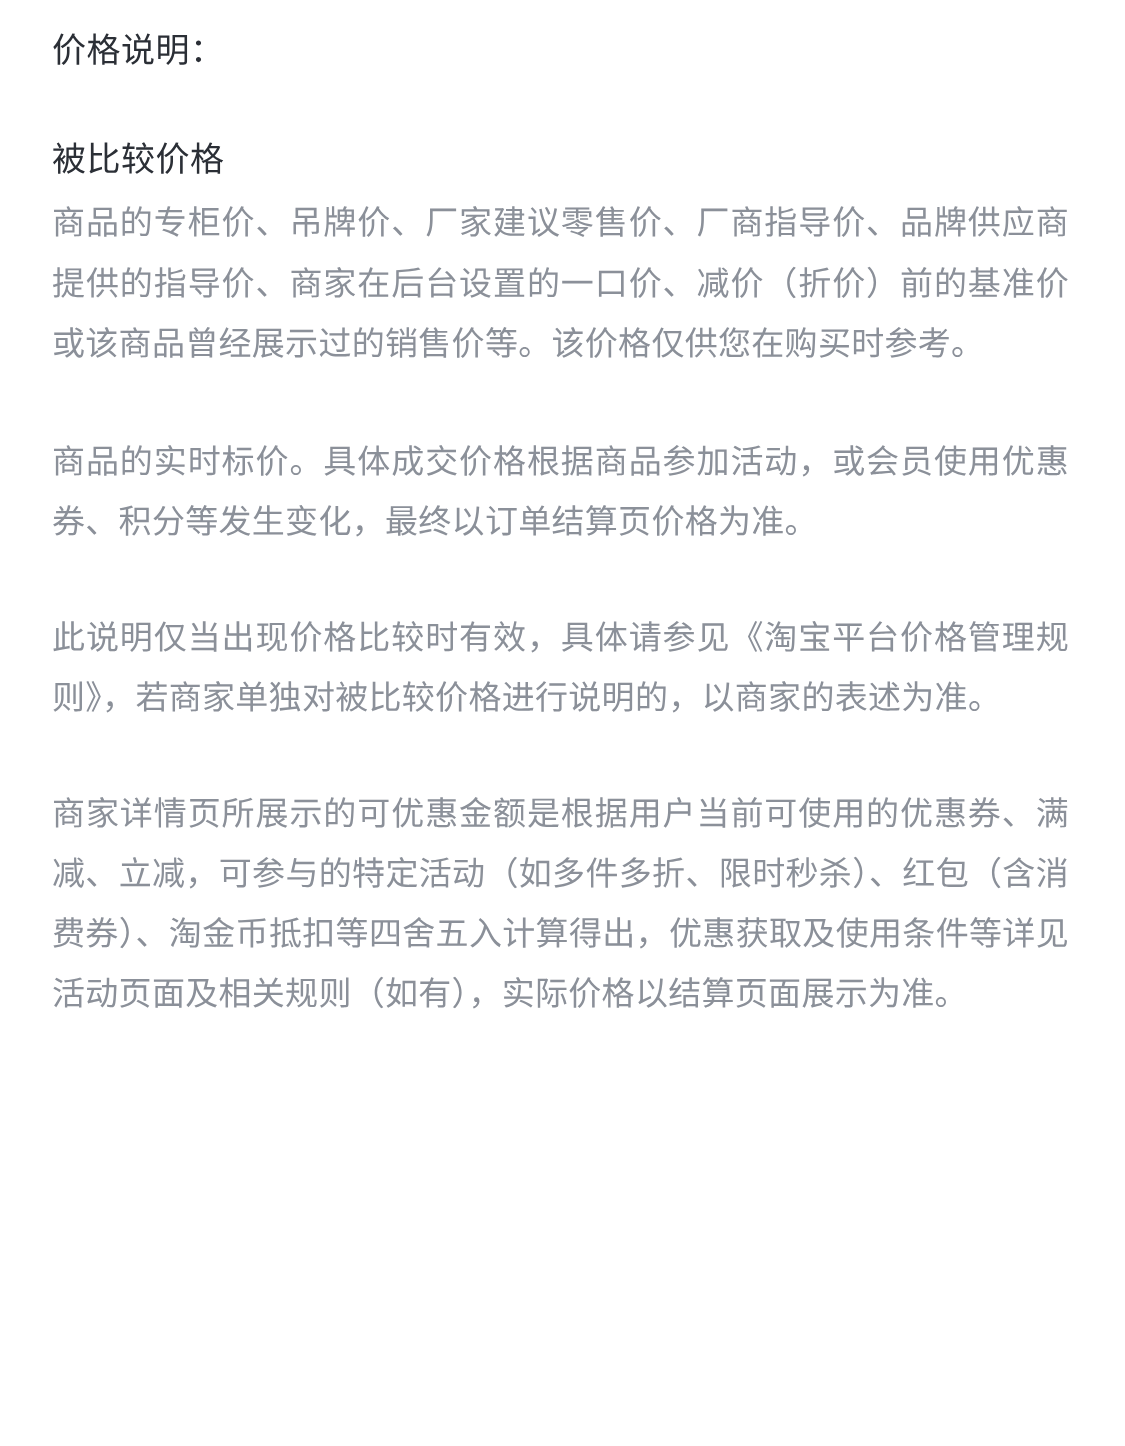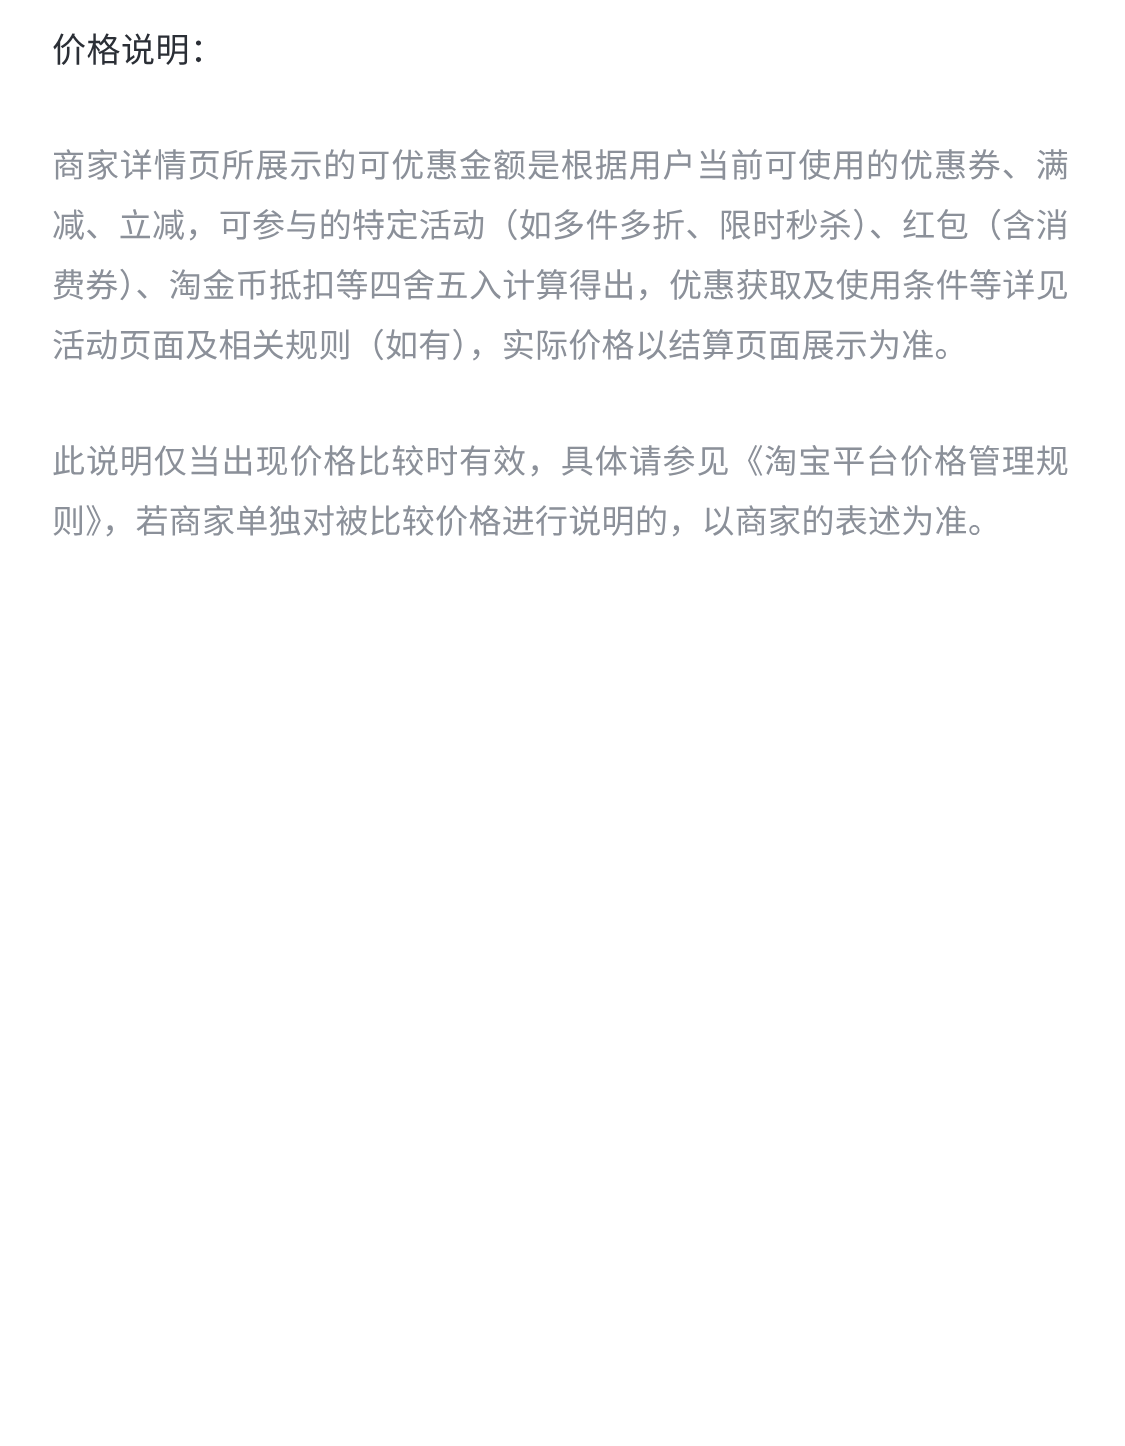--- a/index.html
+++ b/index.html
@@ -59,19 +59,24 @@
     margin-bottom: 0;
   }
 </style>
 </head>
 <body>
 
 <div class="page">
 
   <h1 class="doc-title">价格说明：</h1>
 
+  <section class="section">
+    <h2 class="section-heading">被比较价格</h2>
+    <p class="body-text para-block">商品的专柜价、吊牌价、厂家建议零售价、厂商指导价、品牌供应商提供的指导价、商家在后台设置的一口价、减价（折价）前的基准价或该商品曾经展示过的销售价等。该价格仅供您在购买时参考。</p>
+  </section>
 
   <section class="section">
+    <p class="body-text para-block">商品的实时标价。具体成交价格根据商品参加活动，或会员使用优惠券、积分等发生变化，最终以订单结算页价格为准。</p>
+    <p class="body-text para-block">此说明仅当出现价格比较时有效，具体请参见《淘宝平台价格管理规则》，若商家单独对被比较价格进行说明的，以商家的表述为准。</p>
     <p class="body-text para-block">商家详情页所展示的可优惠金额是根据用户当前可使用的优惠券、满减、立减，可参与的特定活动（如多件多折、限时秒杀）、红包（含消费券）、淘金币抵扣等四舍五入计算得出，优惠获取及使用条件等详见活动页面及相关规则（如有），实际价格以结算页面展示为准。</p>
-    <p class="body-text para-block">此说明仅当出现价格比较时有效，具体请参见《淘宝平台价格管理规则》，若商家单独对被比较价格进行说明的，以商家的表述为准。</p>
   </section>
 
 </div>
 
 </body></html>

